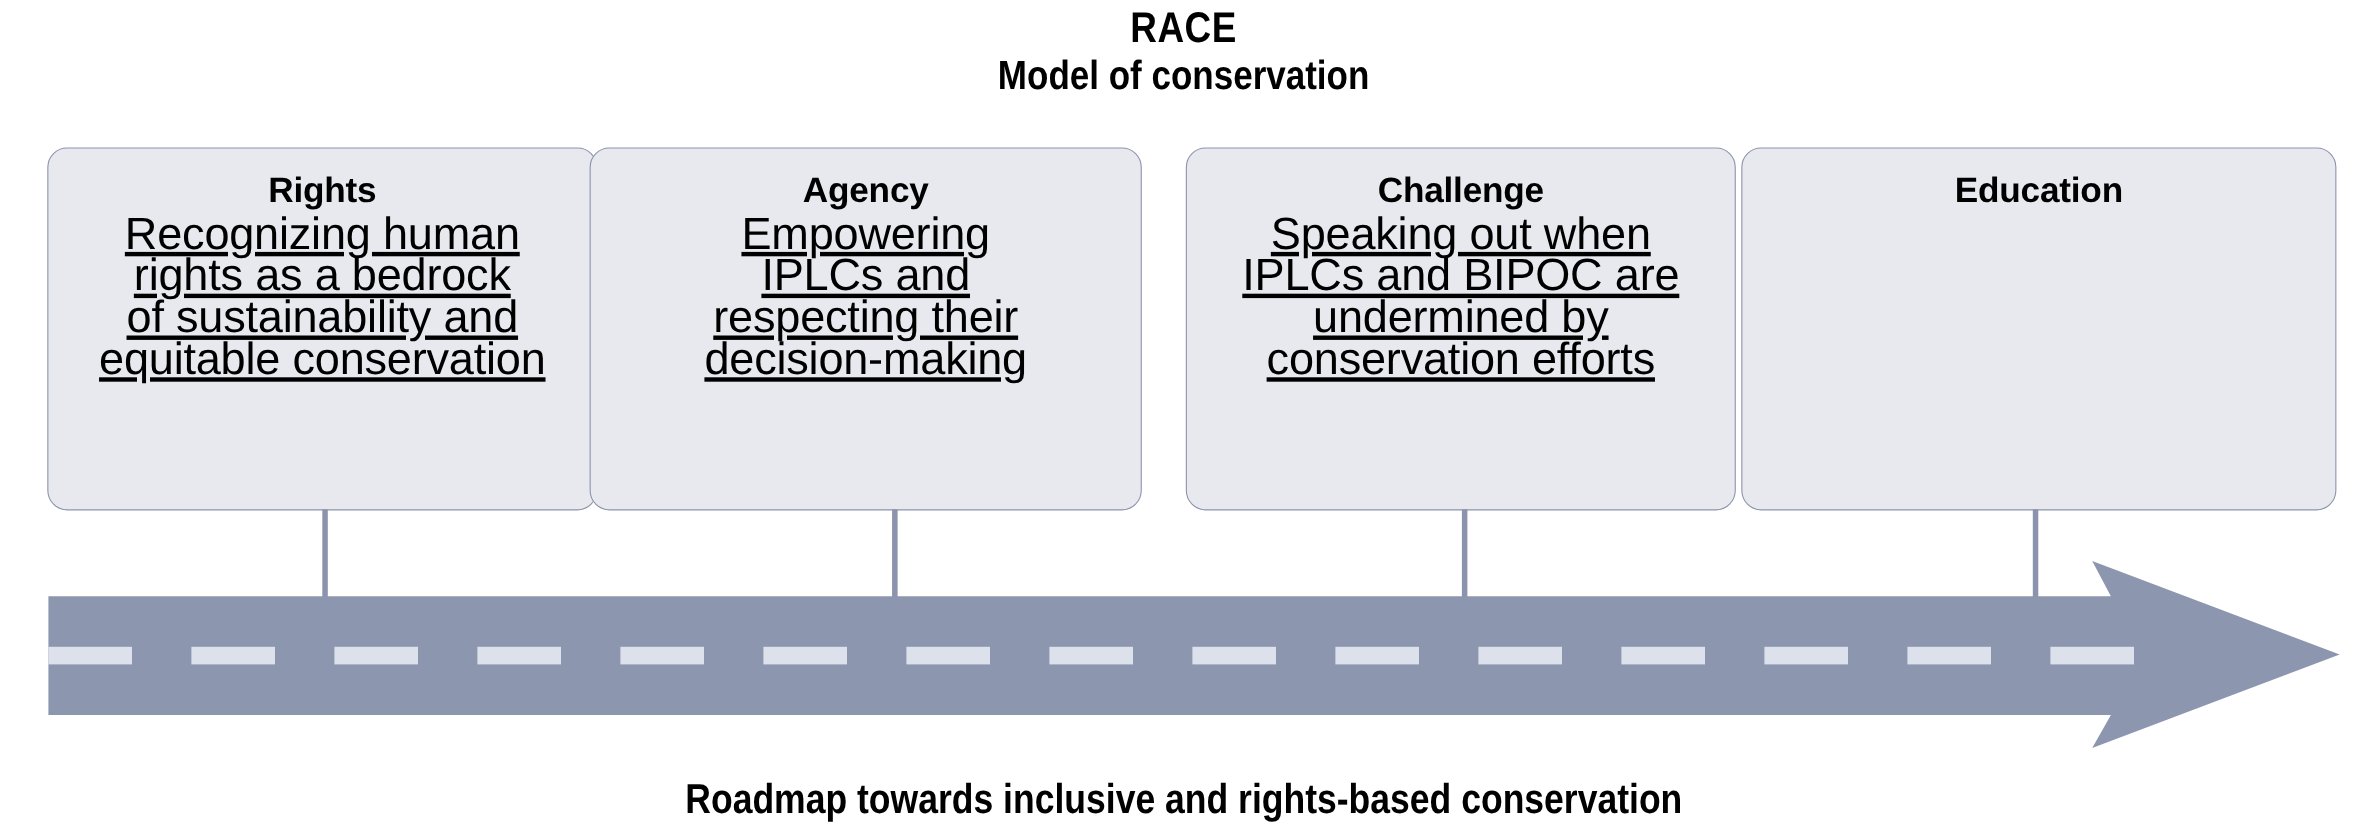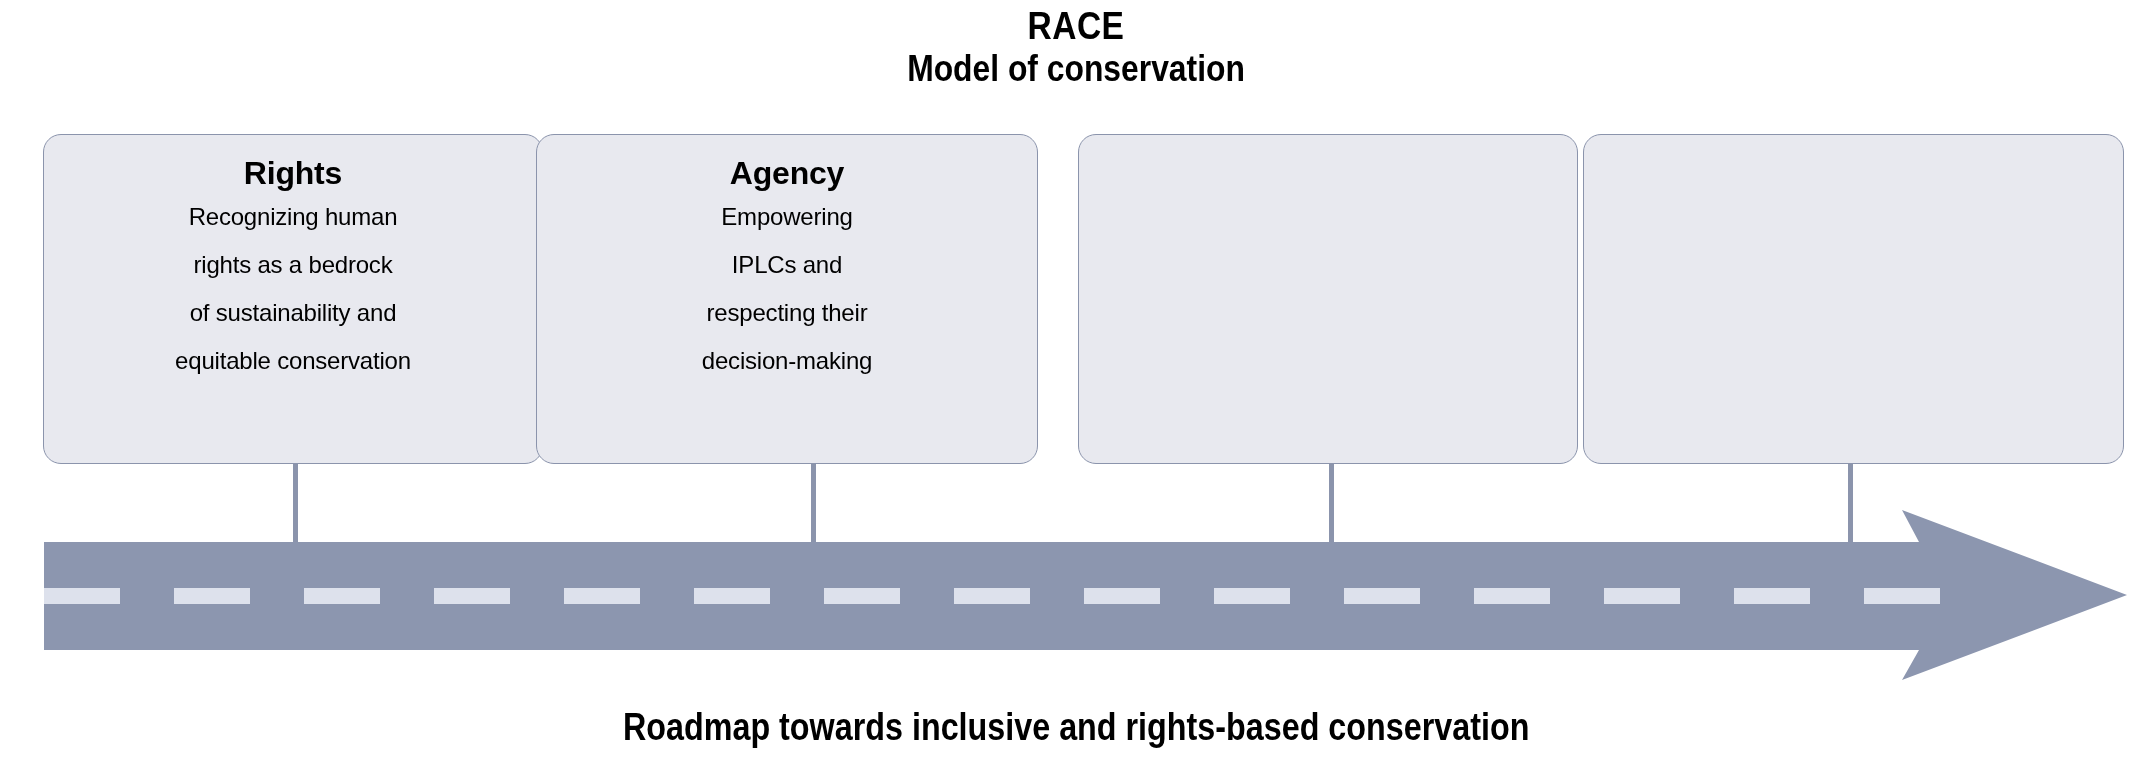--- a/index.html
+++ b/index.html
@@ -77,25 +77,26 @@
   }
 
   .card-title {
     font-size: 32px;
     line-height: 40px;
     font-weight: 700;
     letter-spacing: -0.2px;
   }
 
   .card-body {
-    font-size: 24px;
-    line-height: 48px;
+    font-size: 41px;
+    line-height: 38px;
     font-weight: 400;
     letter-spacing: -0.2px;
     white-space: pre-line;
+    text-decoration: underline;
   }
 
   
   .connector {
     position: absolute;
     width: 5px;
     top: 463px;
     height: 82px;
     background: #8b94ac;
   }
@@ -154,23 +155,29 @@
 
     <div class="card" style="left: 493px; width: 502px; background: rgb(232, 233, 239); border-color: rgb(139, 148, 172);">
       <div class="card-title">Agency</div>
       <div class="card-body">Empowering
 IPLCs and
 respecting their
 decision-making</div>
     </div>
 
     <div class="card" style="left: 1035px; width: 500px; background: rgb(232, 233, 239); border-color: rgb(139, 148, 172);">
+      <div class="card-title">Challenge</div>
+      <div class="card-body">Speaking out when
+IPLCs and BIPOC are
+undermined by
+conservation efforts</div>
     </div>
 
     <div class="card" style="left: 1540px; width: 541px; background: rgb(232, 233, 239); border-color: rgb(139, 148, 172);">
+      <div class="card-title">Education</div>
     </div>
 
   </div>
 
   <div class="connector" style="left: 293px; background: rgb(139, 148, 172);"></div>
   <div class="connector" style="left: 811px; background: rgb(139, 148, 172);"></div>
   <div class="connector" style="left: 1329px; background: rgb(139, 148, 172);"></div>
   <div class="connector" style="left: 1848px; background: rgb(139, 148, 172);"></div>
 
   <div class="road">

